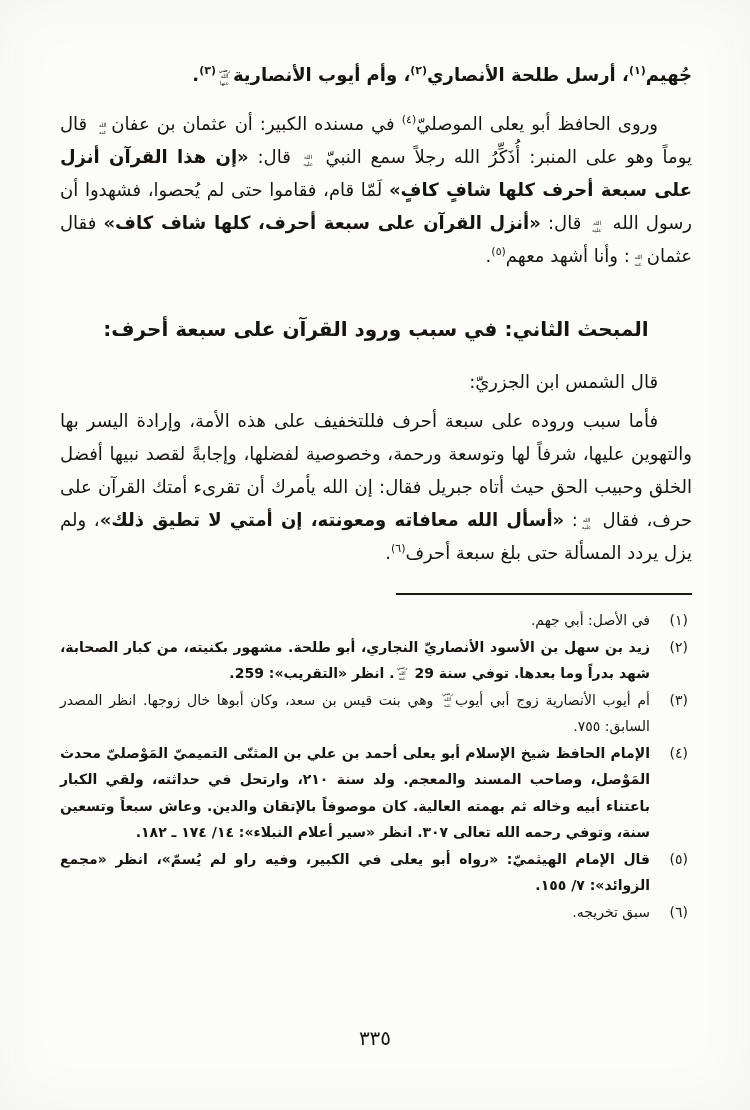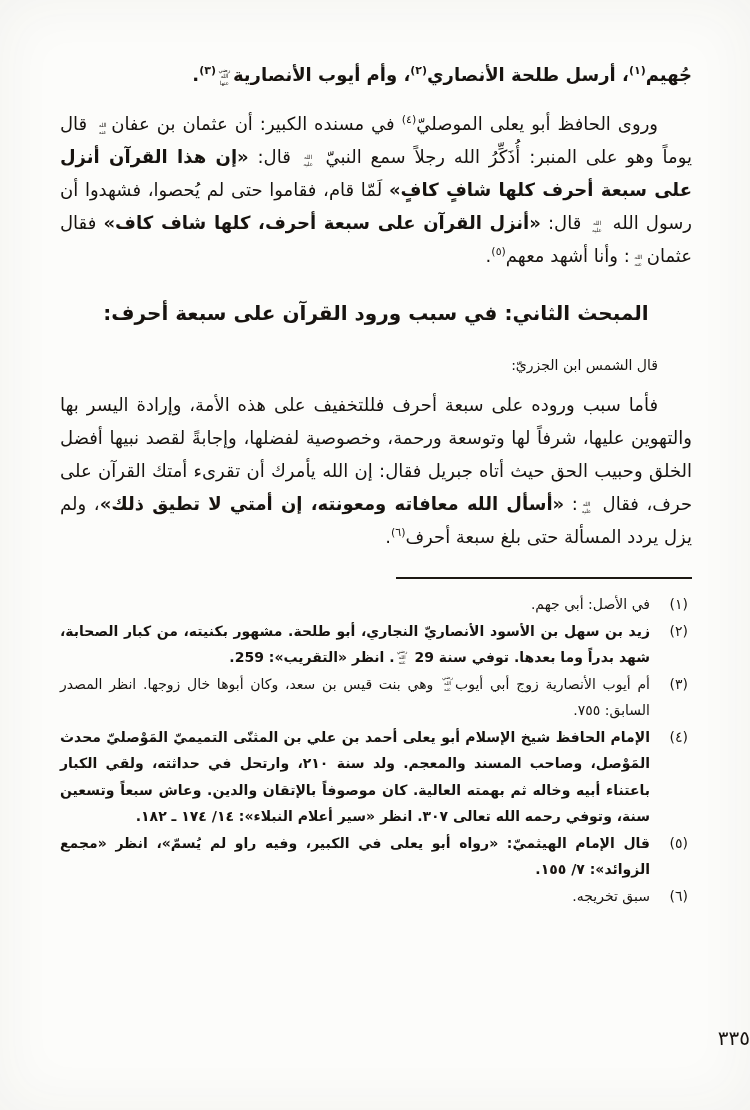--- a/index.html
+++ b/index.html
@@ -19,29 +19,29 @@
     margin:0;
     font-size:18px;
     line-height:33px;
     text-align:justify;
     text-justify:inter-word;
   }
   .indent { text-indent:34px; }
   .mt { margin-top:16px; }
   .b { font-weight:bold; }
   .heading {
-    margin:26px 0 14px;
+    margin:42px 0 14px;
     font-size:20px;
     font-weight:bold;
     text-align:center;
     line-height:30px;
   }
   .attribution {
     margin:21px 0 6px;
-    font-size:14px;
+    font-size:18px;
     line-height:33px;
     text-align:right;
     text-indent:34px;
   }
   .sup {
     font-size:11px;
     vertical-align:7px;
     line-height:0;
     letter-spacing:0;
   }
@@ -65,20 +65,21 @@
   .fn {
     position:relative;
     padding-right:42px;
     text-align:justify;
   }
   .fn-num { position:absolute; right:4px; top:0; }
   .fn .hon { width:13px; font-size:5px; vertical-align:-4px; }
   .page-number {
     position:absolute;
     bottom:60px; left:0; right:0;
+    text-align:center;
     font-size:20px;
     letter-spacing:2px;
   }
 </style>
 </head>
 <body>
 
 <div class="page">
   <div class="content">
 

